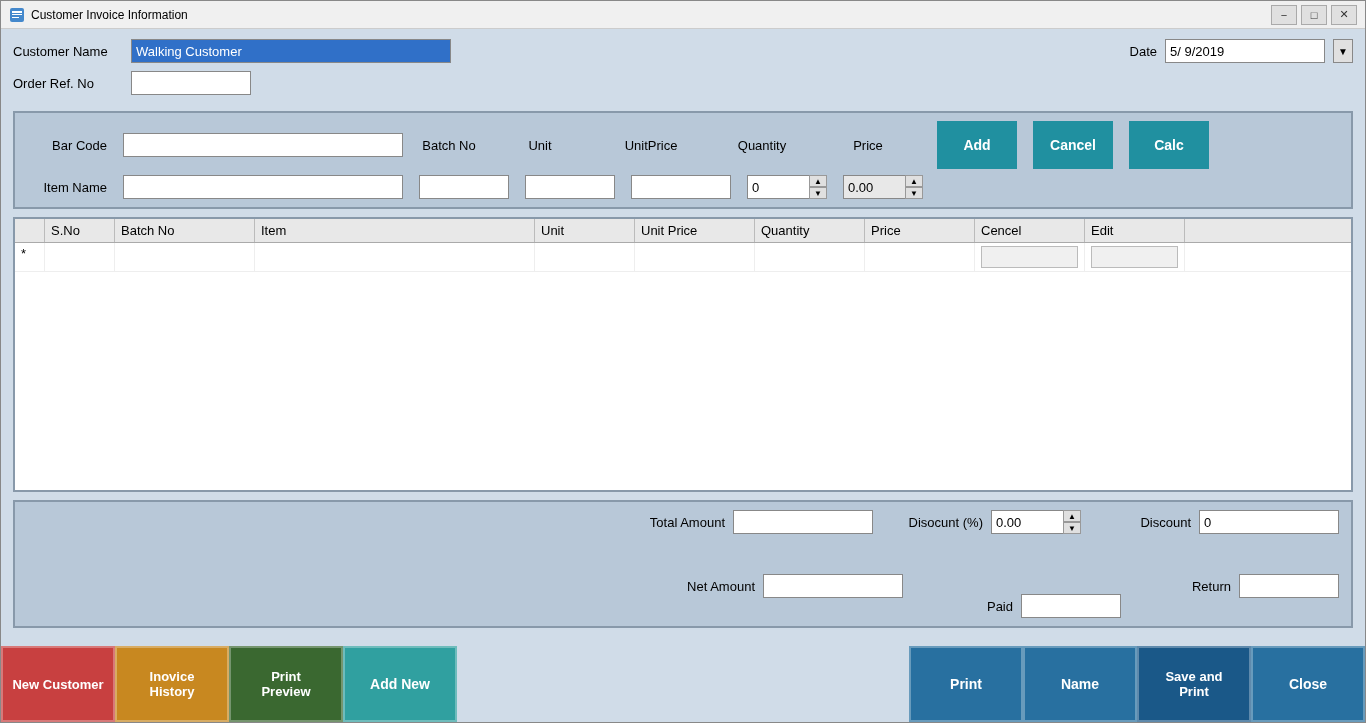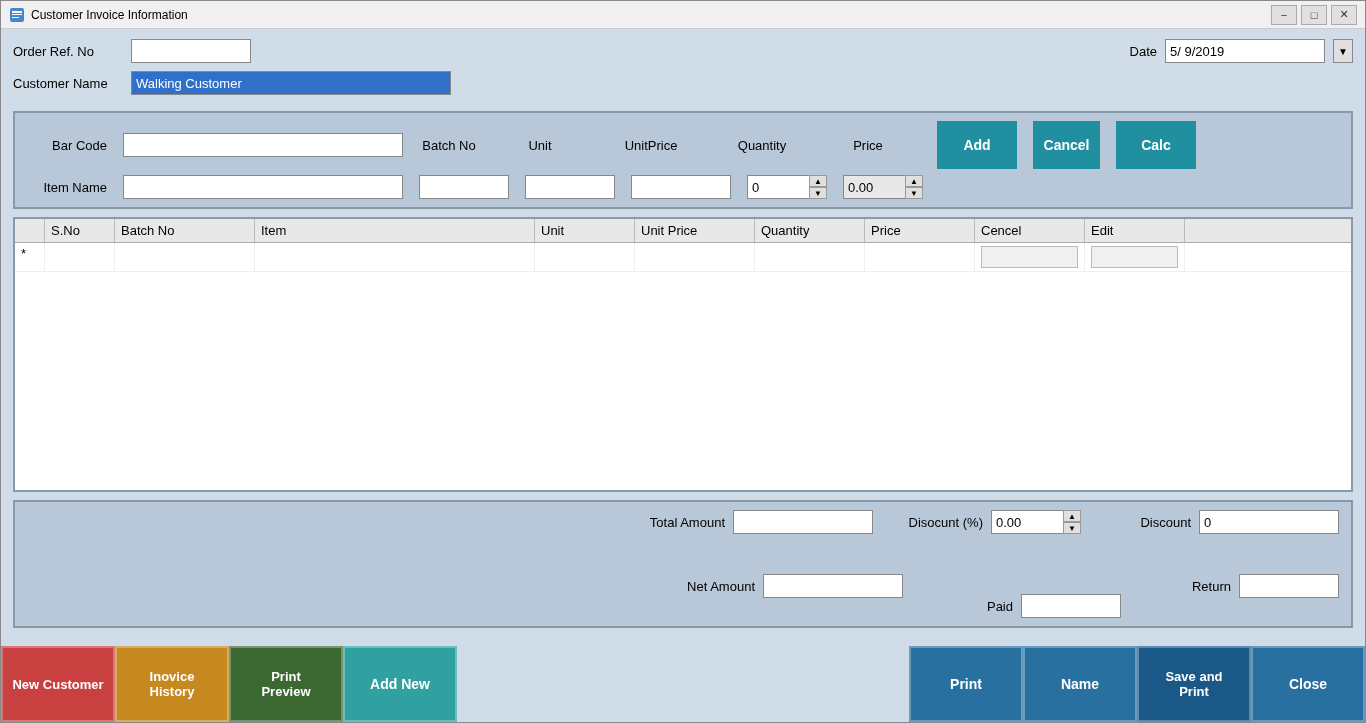--- a/index.html
+++ b/index.html
@@ -25,21 +25,21 @@
     .entry-row { display: flex; align-items: center; gap: 16px; }
     .entry-label { font-size: 13px; color: #000; min-width: 80px; text-align: right; }
     .entry-input { height: 24px; border: 1px solid #888; background: white; padding: 2px 4px; font-size: 13px; }
     .entry-input.barcode { width: 280px; }
     .entry-input.batchno { width: 90px; }
     .entry-input.unit { width: 90px; }
     .entry-input.unitprice { width: 100px; }
     .entry-input.itemname { width: 280px; }
     
     .btn-add { background: #2090a0; color: white; border: none; height: 48px; width: 80px; font-size: 14px; font-weight: bold; cursor: pointer; }
-    .btn-cancel { background: #2090a0; color: white; border: none; height: 48px; width: 67px; font-size: 14px; font-weight: bold; cursor: pointer; }
+    .btn-cancel { background: #2090a0; color: white; border: none; height: 48px; width: 80px; font-size: 14px; font-weight: bold; cursor: pointer; }
     .btn-calc { background: #2090a0; color: white; border: none; height: 48px; width: 80px; font-size: 14px; font-weight: bold; cursor: pointer; }
     
     .spin-wrapper { position: relative; display: inline-flex; }
     .spin-input { width: 80px; height: 24px; border: 1px solid #888; padding: 2px 18px 2px 4px; font-size: 13px; }
     .spin-btns { position: absolute; right: 0; top: 0; display: flex; flex-direction: column; height: 24px; width: 18px; }
     .spin-btn { flex: 1; background: #e0e0e0; border: 1px solid #999; cursor: pointer; font-size: 8px; display: flex; align-items: center; justify-content: center; padding: 0; }
     
     .grid-section { border: 2px solid #8899aa; background: white; flex: 1; overflow-y: auto; }
     .grid-header { display: grid; grid-template-columns: 30px 70px 140px 280px 100px 120px 110px 110px 110px 100px; background: #e8e8e8; border-bottom: 1px solid #aaa; }
     .grid-header-cell { padding: 4px 6px; border-right: 1px solid #bbb; font-size: 13px; font-weight: normal; color: #000; }
@@ -91,26 +91,26 @@
       <button class="title-bar-btn">□</button>
       <button class="title-bar-btn close-btn">✕</button>
     </div>
   </div>
 
   <div class="main-content">
 
     <div class="top-area">
       <div class="top-left-fields">
         <div class="field-row">
+          <span class="field-label">Customer Name</span>
+          <input class="field-input customer-name" type="text" value="Walking Customer" style="">
+        </div>
+        <div class="field-row">
           <span class="field-label">Order Ref. No</span>
           <input class="field-input order-no" type="text" value="" style="">
-        </div>
-        <div class="field-row">
-          <span class="field-label">Customer Name</span>
-          <input class="field-input customer-name" type="text" value="Walking Customer" style="">
         </div>
       </div>
       <div class="top-right-date">
         <span class="field-label" style="min-width:auto;">Date</span>
         <input class="date-picker-input" type="text" value="5/ 9/2019" style="">
         <button class="date-picker-btn">▼</button>
       </div>
     </div>
 
     <div class="entry-panel">

